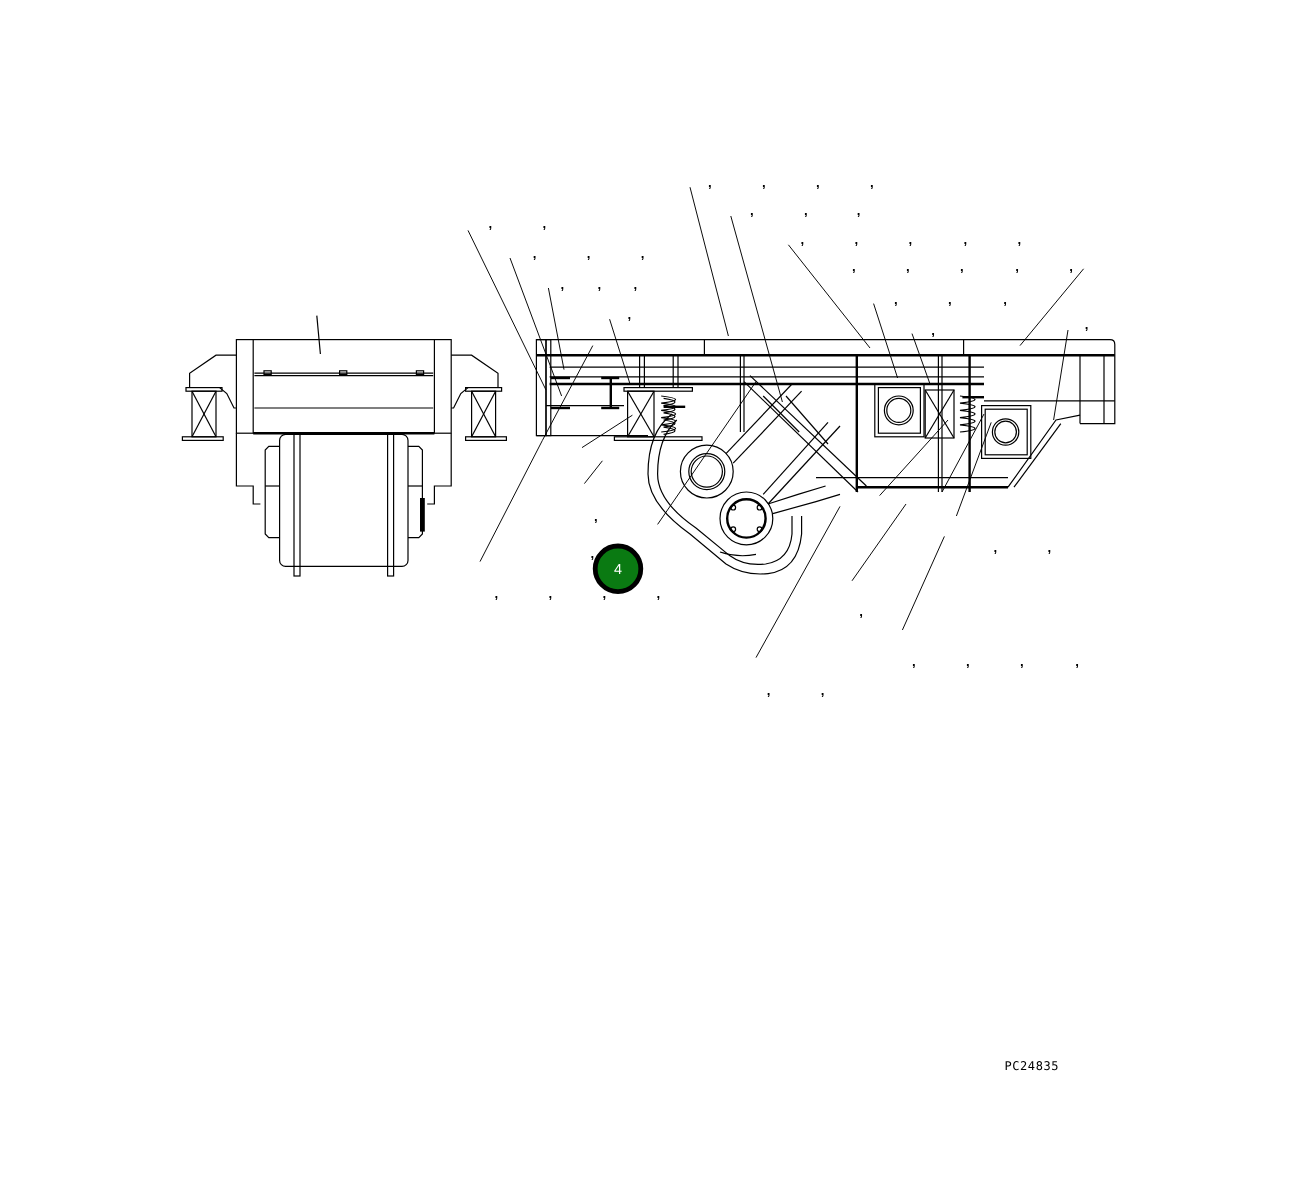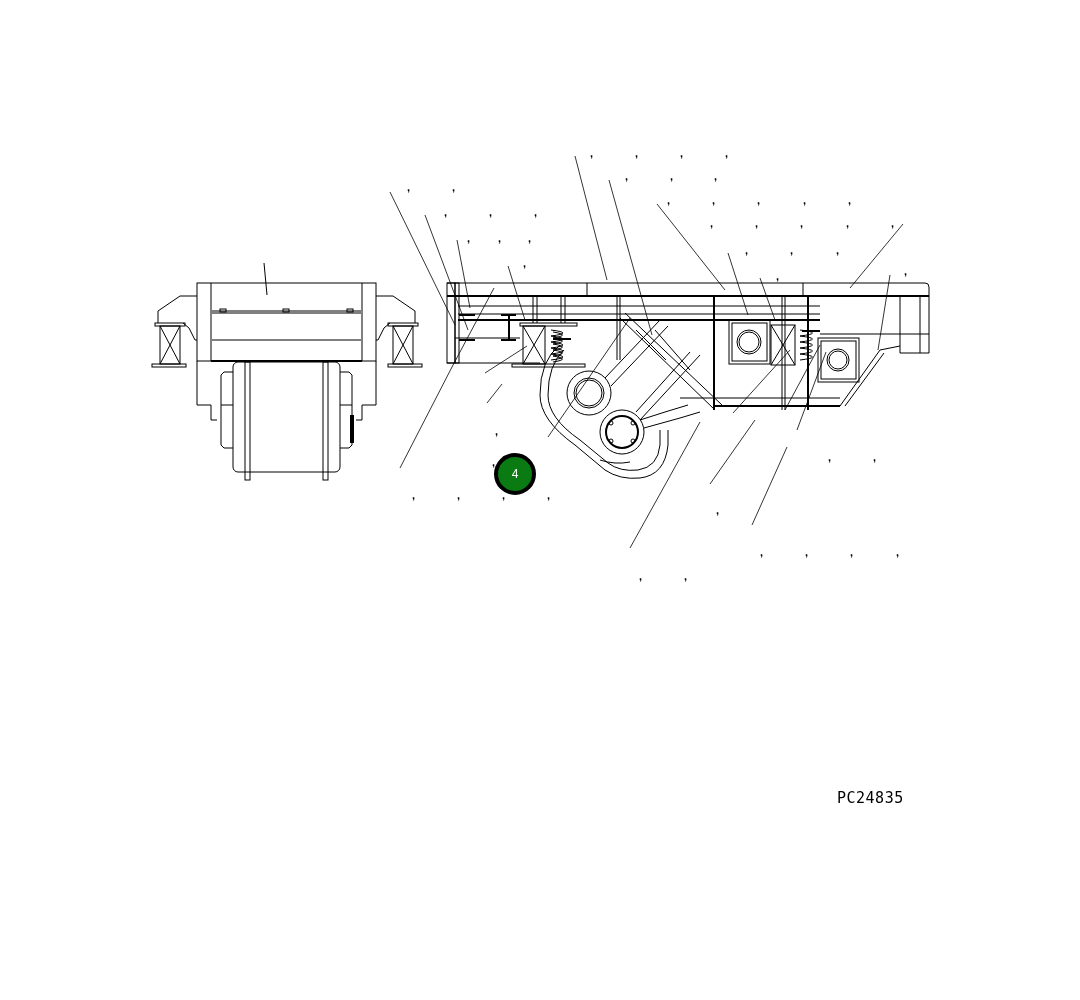--- a/index.html
+++ b/index.html
@@ -42,23 +42,23 @@
       display: flex;
       align-items: center;
       justify-content: center;
       color: #ffffff;
       font-size: 12px;
       cursor: pointer;
     }
     .ref-code {
       position: absolute;
       left: 837px;
-      top: 789px;
+      top: 884px;
       font-family: "DejaVu Sans Mono", monospace;
-      font-size: 15px;
+      font-size: 10px;
       color: #000;
       letter-spacing: 0.5px;
     }
   </style>
 </head>
 <body>
 
 <div id="diagram">
   <svg id="canvas" viewBox="0 0 1080 1000" xmlns="http://www.w3.org/2000/svg">
 

